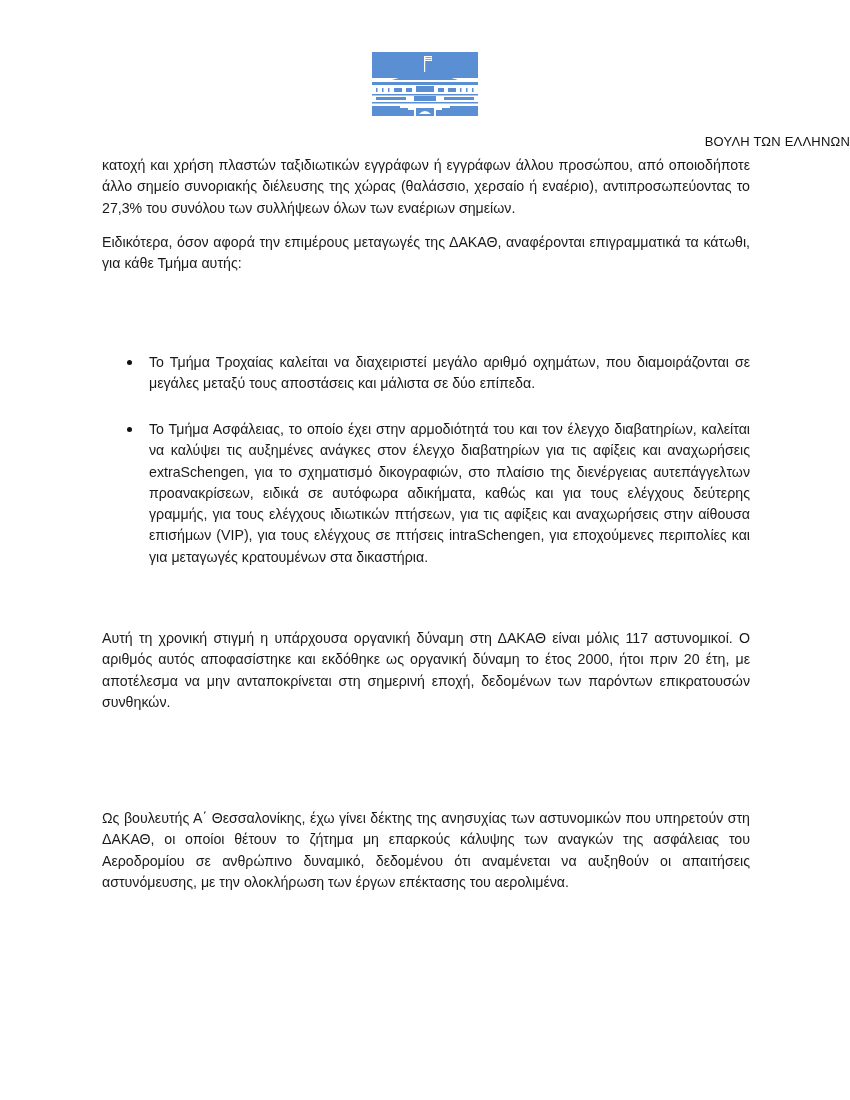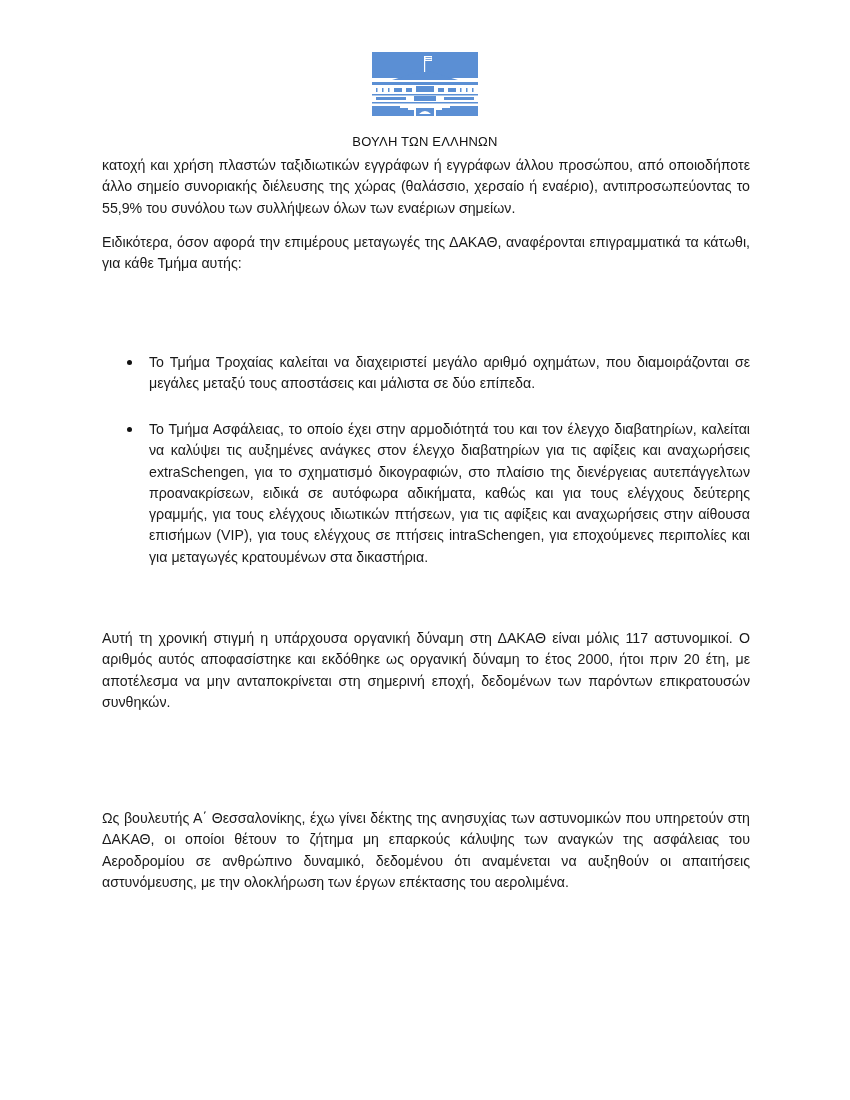--- a/index.html
+++ b/index.html
@@ -1,20 +1,20 @@
 <!DOCTYPE html>
 <html><head>
   <meta charset="utf-8">
   <style>
     html, body { margin: 0; padding: 0; background: #ffffff; }
     body { width: 850px; height: 1100px; position: relative; overflow: hidden; }
     .page { position: absolute; left: 0; top: 0; width: 850px; height: 1100px; background: #fff; }
     .logo { position: absolute; left: 370px; top: 50px; width: 110px; height: 70px; }
     .org-name {
-      position: absolute; left: 0; width: 850px; top: 134px; text-align: center;
+      position: absolute; left: 0; width: 850px; top: 134px; text-align: right;
       font-family: "Liberation Sans", sans-serif; font-size: 13px; color: #111; letter-spacing: 0.2px;
     }
     .body-text {
       position: absolute; left: 102px; width: 648px;
       font-family: "Liberation Sans", sans-serif; font-size: 14.2px; line-height: 21.3px; color: #1a1a1a;
       text-align: justify;
     }
     .body-text p { margin: 0; }
     .left { text-align: left; }
     ul.bullets { margin: 0; padding: 0; list-style: none; }
@@ -64,21 +64,21 @@
 
     <polygon points="2,56 30,56 30,58 38,58 38,60 44,60 44,66 2,66" fill="#5b8fd4"></polygon>
     <polygon points="108,56 80,56 80,58 72,58 72,60 66,60 66,66 108,66" fill="#5b8fd4"></polygon>
     <rect x="46" y="58" width="18" height="8" fill="#5b8fd4"></rect>
     <path d="M49,64 Q55,58 61,64 Z" fill="#ffffff"></path>
   </svg>
 
   <div class="org-name">ΒΟΥΛΗ ΤΩΝ ΕΛΛΗΝΩΝ</div>
 
   <div class="body-text" style="top:155px;">
-    <p>κατοχή και χρήση πλαστών ταξιδιωτικών εγγράφων ή εγγράφων άλλου προσώπου, από οποιοδήποτε άλλο σημείο συνοριακής διέλευσης της χώρας (θαλάσσιο, χερσαίο ή εναέριο), αντιπροσωπεύοντας το 55,9% του συνόλου των συλλήψεων όλων των εναέριων σημείων.</p>
+    <p>κατοχή και χρήση πλαστών ταξιδιωτικών εγγράφων ή εγγράφων άλλου προσώπου, από οποιοδήποτε άλλο σημείο συνοριακής διέλευσης της χώρας (θαλάσσιο, χερσαίο ή εναέριο), αντιπροσωπεύοντας το 27,3% του συνόλου των συλλήψεων όλων των εναέριων σημείων.</p>
   </div>
 
   <div class="body-text" style="top:232px;">
     <p>Ειδικότερα, όσον αφορά την επιμέρους μεταγωγές της ΔΑΚΑΘ, αναφέρονται επιγραμματικά τα κάτωθι, για κάθε Τμήμα αυτής:</p>
   </div>
 
 
   <div class="body-text" style="top:352px;">
     <ul class="bullets">
       <li>

